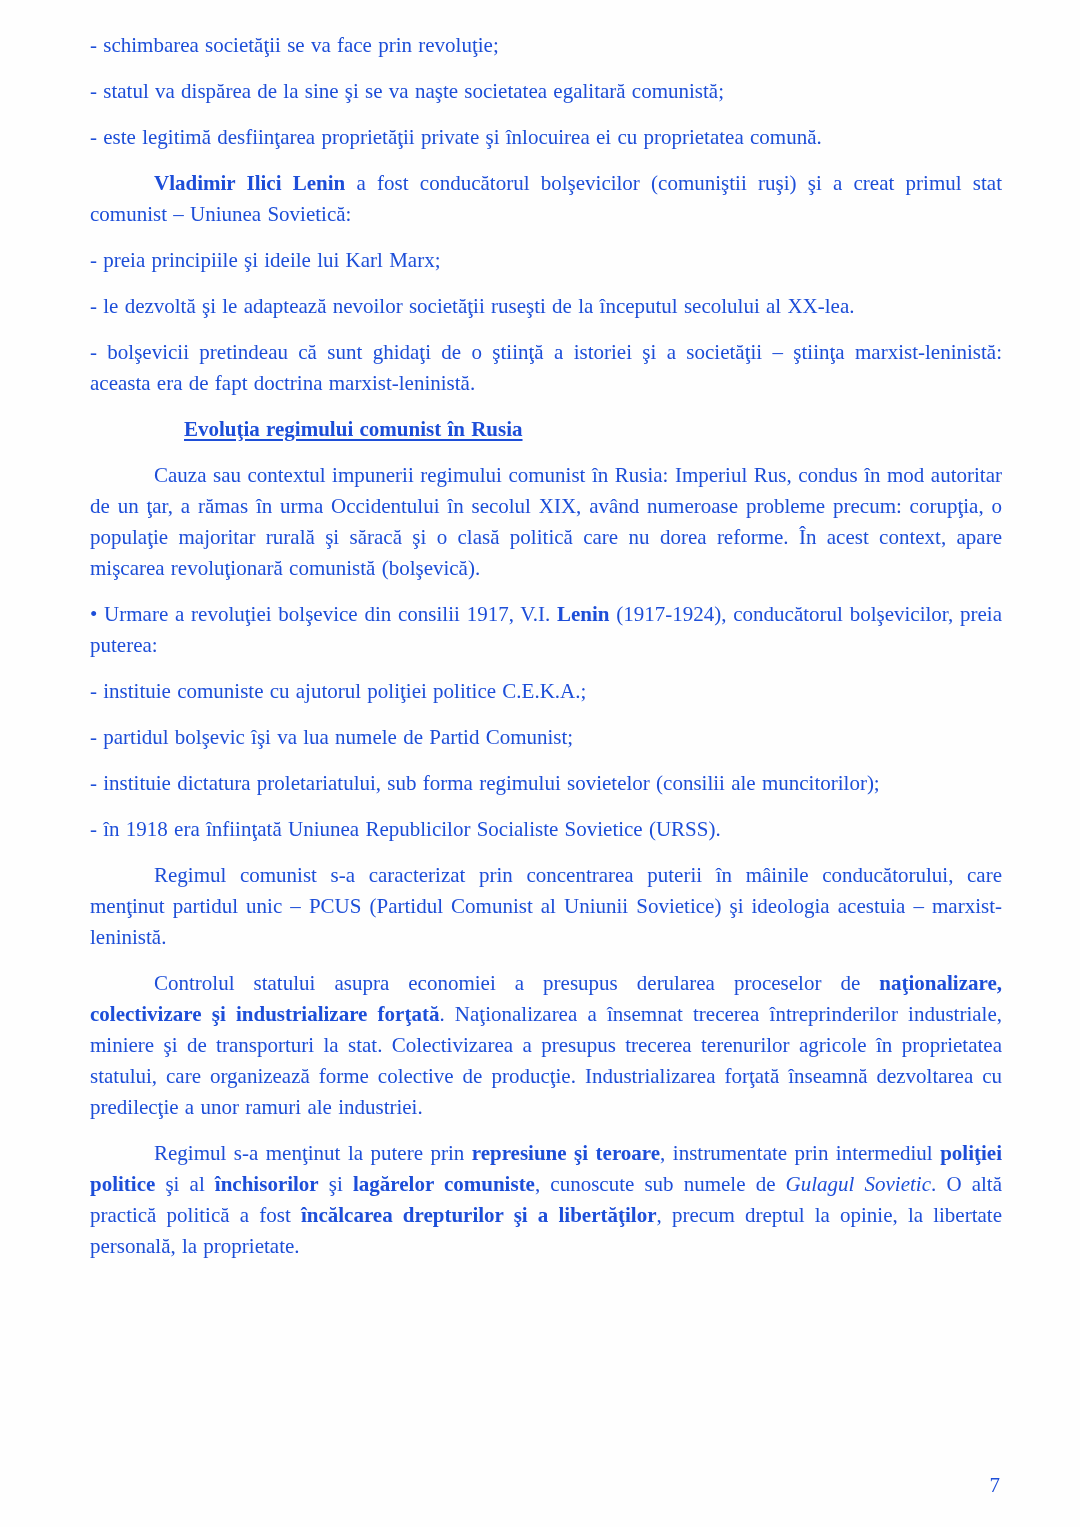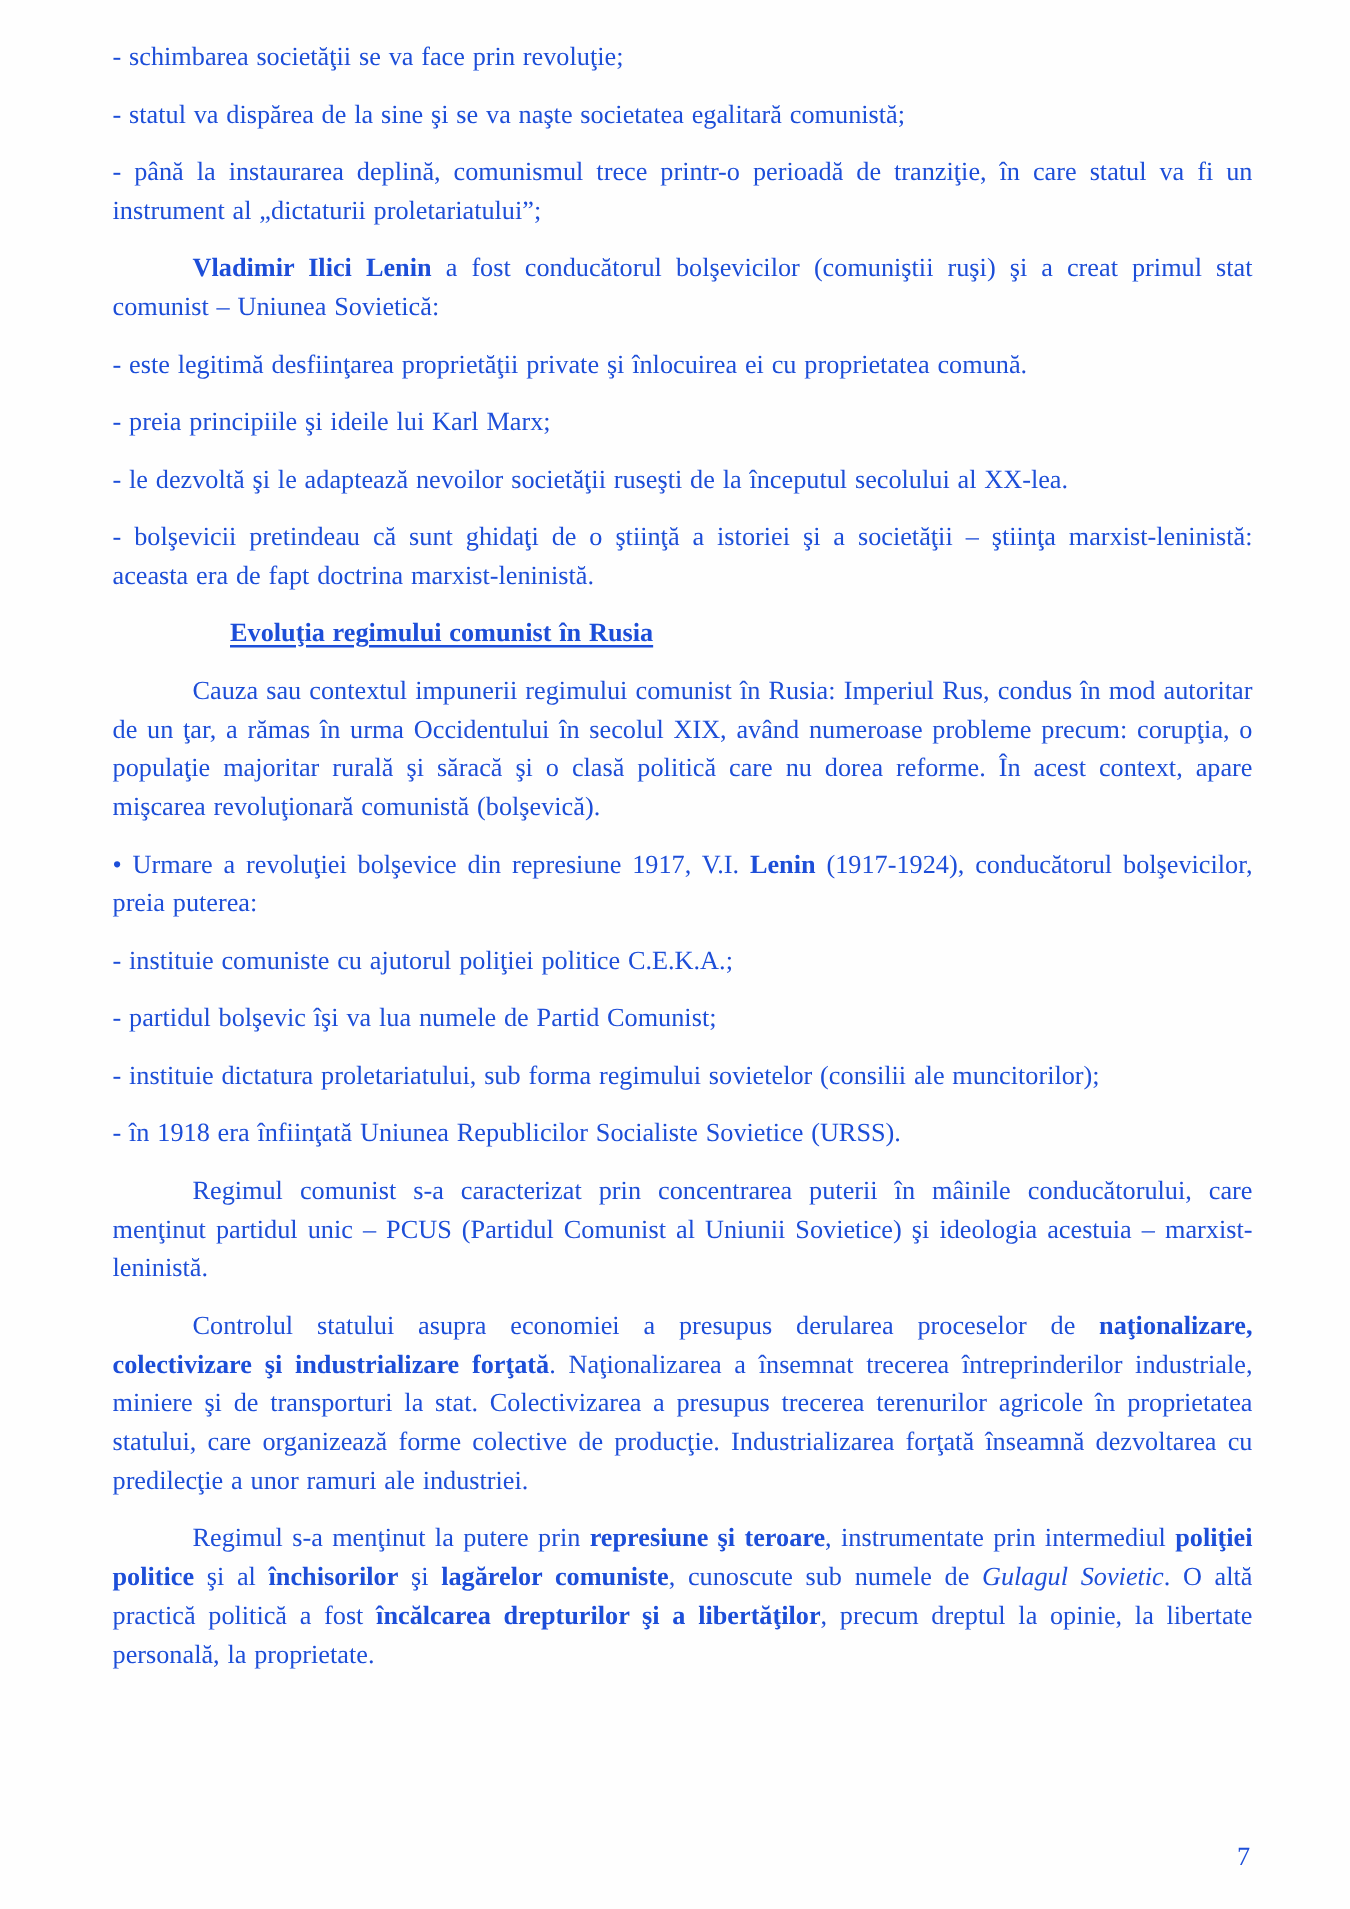--- a/index.html
+++ b/index.html
@@ -42,29 +42,28 @@
     line-height: 31px;
   }
 </style>
 </head>
 <body>
 
 <div class="page">
   <div class="content">
       <p class="para"><span>- schimbarea societăţii se va face prin revoluţie;</span></p>
       <p class="para"><span>- statul va dispărea de la sine şi se va naşte societatea egalitară comunistă;</span></p>
-      <p class="para"><span>- până la instaurarea deplină, comunismul trece printr-o perioadă de tranziţie, în care statul va fi un instrument al „dictaturii proletariatului”;</span></p>
+      <p class="para"><span>- este legitimă desfiinţarea proprietăţii private şi înlocuirea ei cu proprietatea comună.</span></p>
       <p class="para indent"><span style="font-weight: bold;">Vladimir Ilici Lenin</span><span> a fost conducătorul bolşevicilor (comuniştii ruşi) şi a creat primul stat comunist – Uniunea Sovietică:</span></p>
-      <p class="para"><span>- este legitimă desfiinţarea proprietăţii private şi înlocuirea ei cu proprietatea comună.</span></p>
       <p class="para"><span>- preia principiile şi ideile lui Karl Marx;</span></p>
       <p class="para"><span>- le dezvoltă şi le adaptează nevoilor societăţii ruseşti de la începutul secolului al XX-lea.</span></p>
       <p class="para"><span>- bolşevicii pretindeau că sunt ghidaţi de o ştiinţă a istoriei şi a societăţii – ştiinţa marxist-leninistă: aceasta era de fapt doctrina marxist-leninistă.</span></p>
       <p class="para indent heading"><span style="font-weight: bold; text-decoration: underline; margin-left: 30px;">Evoluţia regimului comunist în Rusia</span></p>
       <p class="para indent"><span>Cauza sau contextul impunerii regimului comunist în Rusia: Imperiul Rus, condus în mod autoritar de un ţar, a rămas în urma Occidentului în secolul XIX, având numeroase probleme precum: corupţia, o populaţie majoritar rurală şi săracă şi o clasă politică care nu dorea reforme. În acest context, apare mişcarea revoluţionară comunistă (bolşevică).</span></p>
-      <p class="para"><span>• Urmare a revoluţiei bolşevice din represiune 1917, V.I. </span><span style="font-weight: bold;">Lenin</span><span> (1917-1924), conducătorul bolşevicilor, preia puterea:</span></p>
+      <p class="para"><span>• Urmare a revoluţiei bolşevice din consilii 1917, V.I. </span><span style="font-weight: bold;">Lenin</span><span> (1917-1924), conducătorul bolşevicilor, preia puterea:</span></p>
       <p class="para"><span>- instituie comuniste cu ajutorul poliţiei politice C.E.K.A.;</span></p>
       <p class="para"><span>- partidul bolşevic îşi va lua numele de Partid Comunist;</span></p>
       <p class="para"><span>- instituie dictatura proletariatului, sub forma regimului sovietelor (consilii ale muncitorilor);</span></p>
       <p class="para"><span>- în 1918 era înfiinţată Uniunea Republicilor Socialiste Sovietice (URSS).</span></p>
       <p class="para indent"><span>Regimul comunist s-a caracterizat prin concentrarea puterii în mâinile conducătorului, care menţinut partidul unic – PCUS (Partidul Comunist al Uniunii Sovietice) şi ideologia acestuia – marxist-leninistă.</span></p>
       <p class="para indent"><span>Controlul statului asupra economiei a presupus derularea proceselor de </span><span style="font-weight: bold;">naţionalizare, colectivizare şi industrializare forţată</span><span>. Naţionalizarea a însemnat trecerea întreprinderilor industriale, miniere şi de transporturi la stat. Colectivizarea a presupus trecerea terenurilor agricole în proprietatea statului, care organizează forme colective de producţie. Industrializarea forţată înseamnă dezvoltarea cu predilecţie a unor ramuri ale industriei.</span></p>
       <p class="para indent"><span>Regimul s-a menţinut la putere prin </span><span style="font-weight: bold;">represiune şi teroare</span><span>, instrumentate prin intermediul </span><span style="font-weight: bold;">poliţiei politice</span><span> şi al </span><span style="font-weight: bold;">închisorilor</span><span> şi </span><span style="font-weight: bold;">lagărelor comuniste</span><span>, cunoscute sub numele de </span><span style="font-style: italic;">Gulagul Sovietic</span><span>. O altă practică politică a fost </span><span style="font-weight: bold;">încălcarea drepturilor şi a libertăţilor</span><span>, precum dreptul la opinie, la libertate personală, la proprietate.</span></p>
     </div>
   <div class="page-number">7</div>
 </div>

